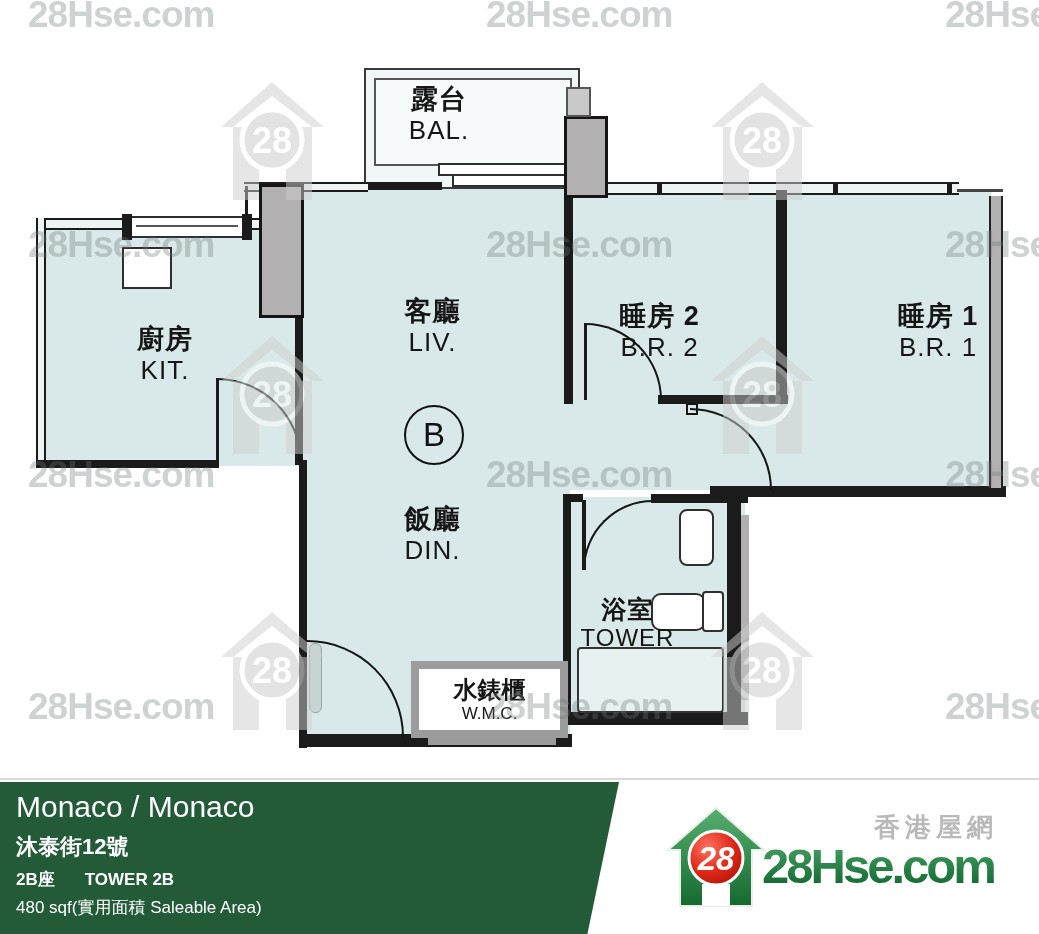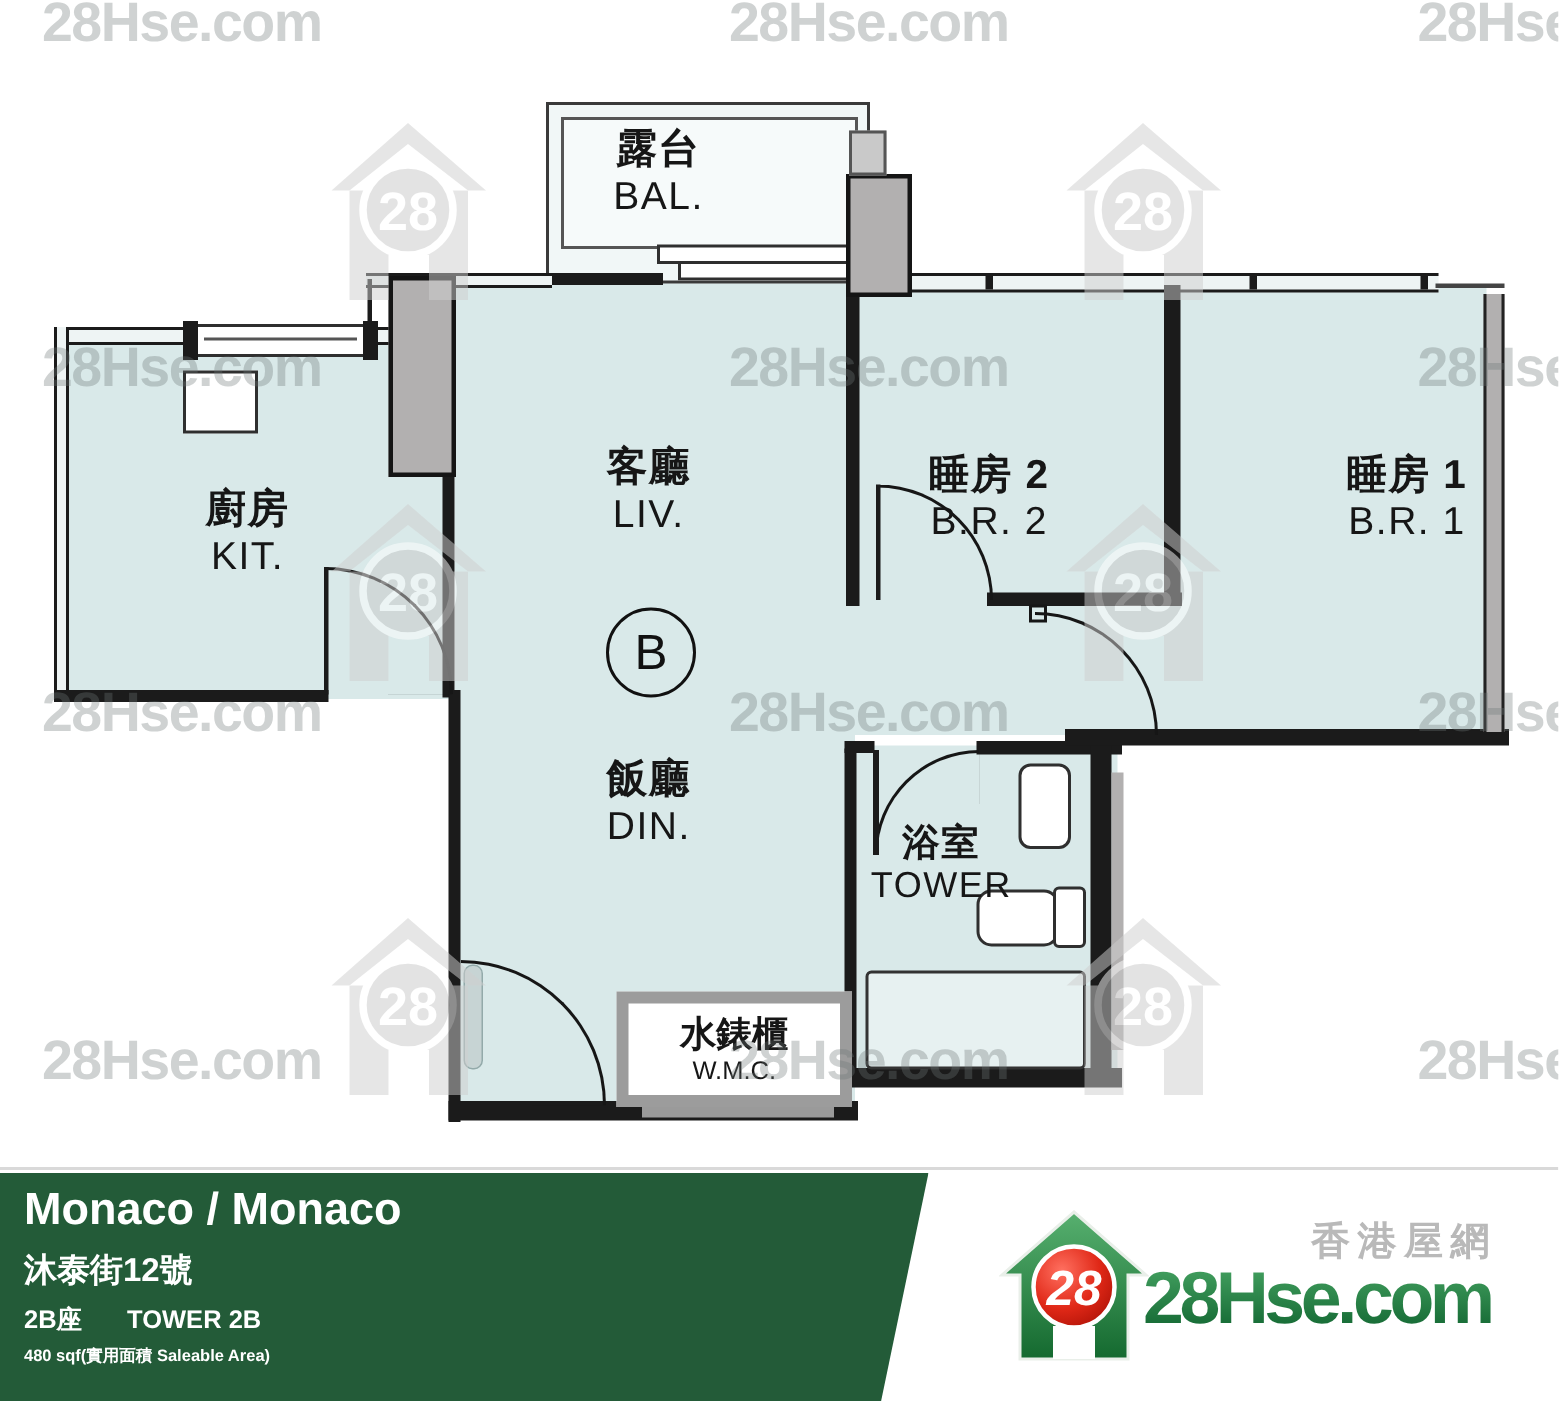--- a/index.html
+++ b/index.html
@@ -20,24 +20,24 @@
   .lbl .en{display:block;font-size:26px;font-weight:400;}
   
   #wmlayer{position:absolute;left:0;top:0;width:1039px;height:780px;pointer-events:none;z-index:6;}
   .wmt{position:absolute;font-size:37px;font-weight:700;color:rgba(108,118,118,.33);letter-spacing:-1px;white-space:nowrap;}
   .wmh{position:absolute;opacity:.5;}
   
   #footer{position:absolute;left:0;top:778px;width:1039px;height:156px;z-index:10;background:#fff;border-top:2px solid #d9d9d9;}
   #greenband{position:absolute;left:0;top:2px;width:1039px;height:154px;background:#235b38;
              clip-path:polygon(0 0,619px 0,587px 100%,0 100%);}
   .ft{position:absolute;color:#fff;white-space:nowrap;}
-  #ft-title{left:16px;top:10px;font-size:30px;font-weight:700;}
+  #ft-title{left:16px;top:10px;font-size:30px;font-weight:400;}
   #ft-addr {left:16px;top:52px;font-size:22px;font-weight:600;}
   #ft-tower{left:16px;top:88px;font-size:17px;font-weight:600;}
-  #ft-area {left:16px;top:116px;font-size:11px;font-weight:700;text-align:center;}
+  #ft-area {left:16px;top:116px;font-size:17px;font-weight:400;text-align:center;}
   #brand-zh{position:absolute;left:874px;top:30px;font-size:26px;color:#b9b9b9;letter-spacing:5px;font-weight:600;}
   #brand-text{position:absolute;left:762px;top:58px;font-size:49px;font-weight:800;letter-spacing:-3px;
               background:linear-gradient(#4aa866,#0c5f2c);-webkit-background-clip:text;background-clip:text;
               color:transparent;}
   .bcircle{position:absolute;left:404px;top:405px;width:56px;height:56px;border:2.5px solid #111;border-radius:50%;
            display:flex;align-items:center;justify-content:center;font-size:33px;font-weight:500;color:#111;}
 </style>
 </head>
 <body>
 
@@ -132,21 +132,21 @@
     <span class="en">DIN.</span>
   </div>
   <div class="lbl" style="left:592px;top:301px;width:135px;">
     <span class="zh">睡房 2</span>
     <span class="en">B.R. 2</span>
   </div>
   <div class="lbl" style="left:868px;top:301px;width:140px;">
     <span class="zh">睡房 1</span>
     <span class="en">B.R. 1</span>
   </div>
-  <div class="lbl" style="left:565px;top:548px;width:125px;">
+  <div class="lbl" style="left:565px;top:595px;width:125px;">
     <span class="zh" style="font-size:25px;">浴室</span>
     <span class="en" style="font-size:24px;">TOWER</span>
   </div>
   <div class="bcircle">
     <span>B</span>
   </div>
 
   <div id="wmlayer">
     <span class="wmt" style="left:28px;top:-6px;">28Hse.com</span>
     <span class="wmt" style="left:486px;top:-6px;">28Hse.com</span>

